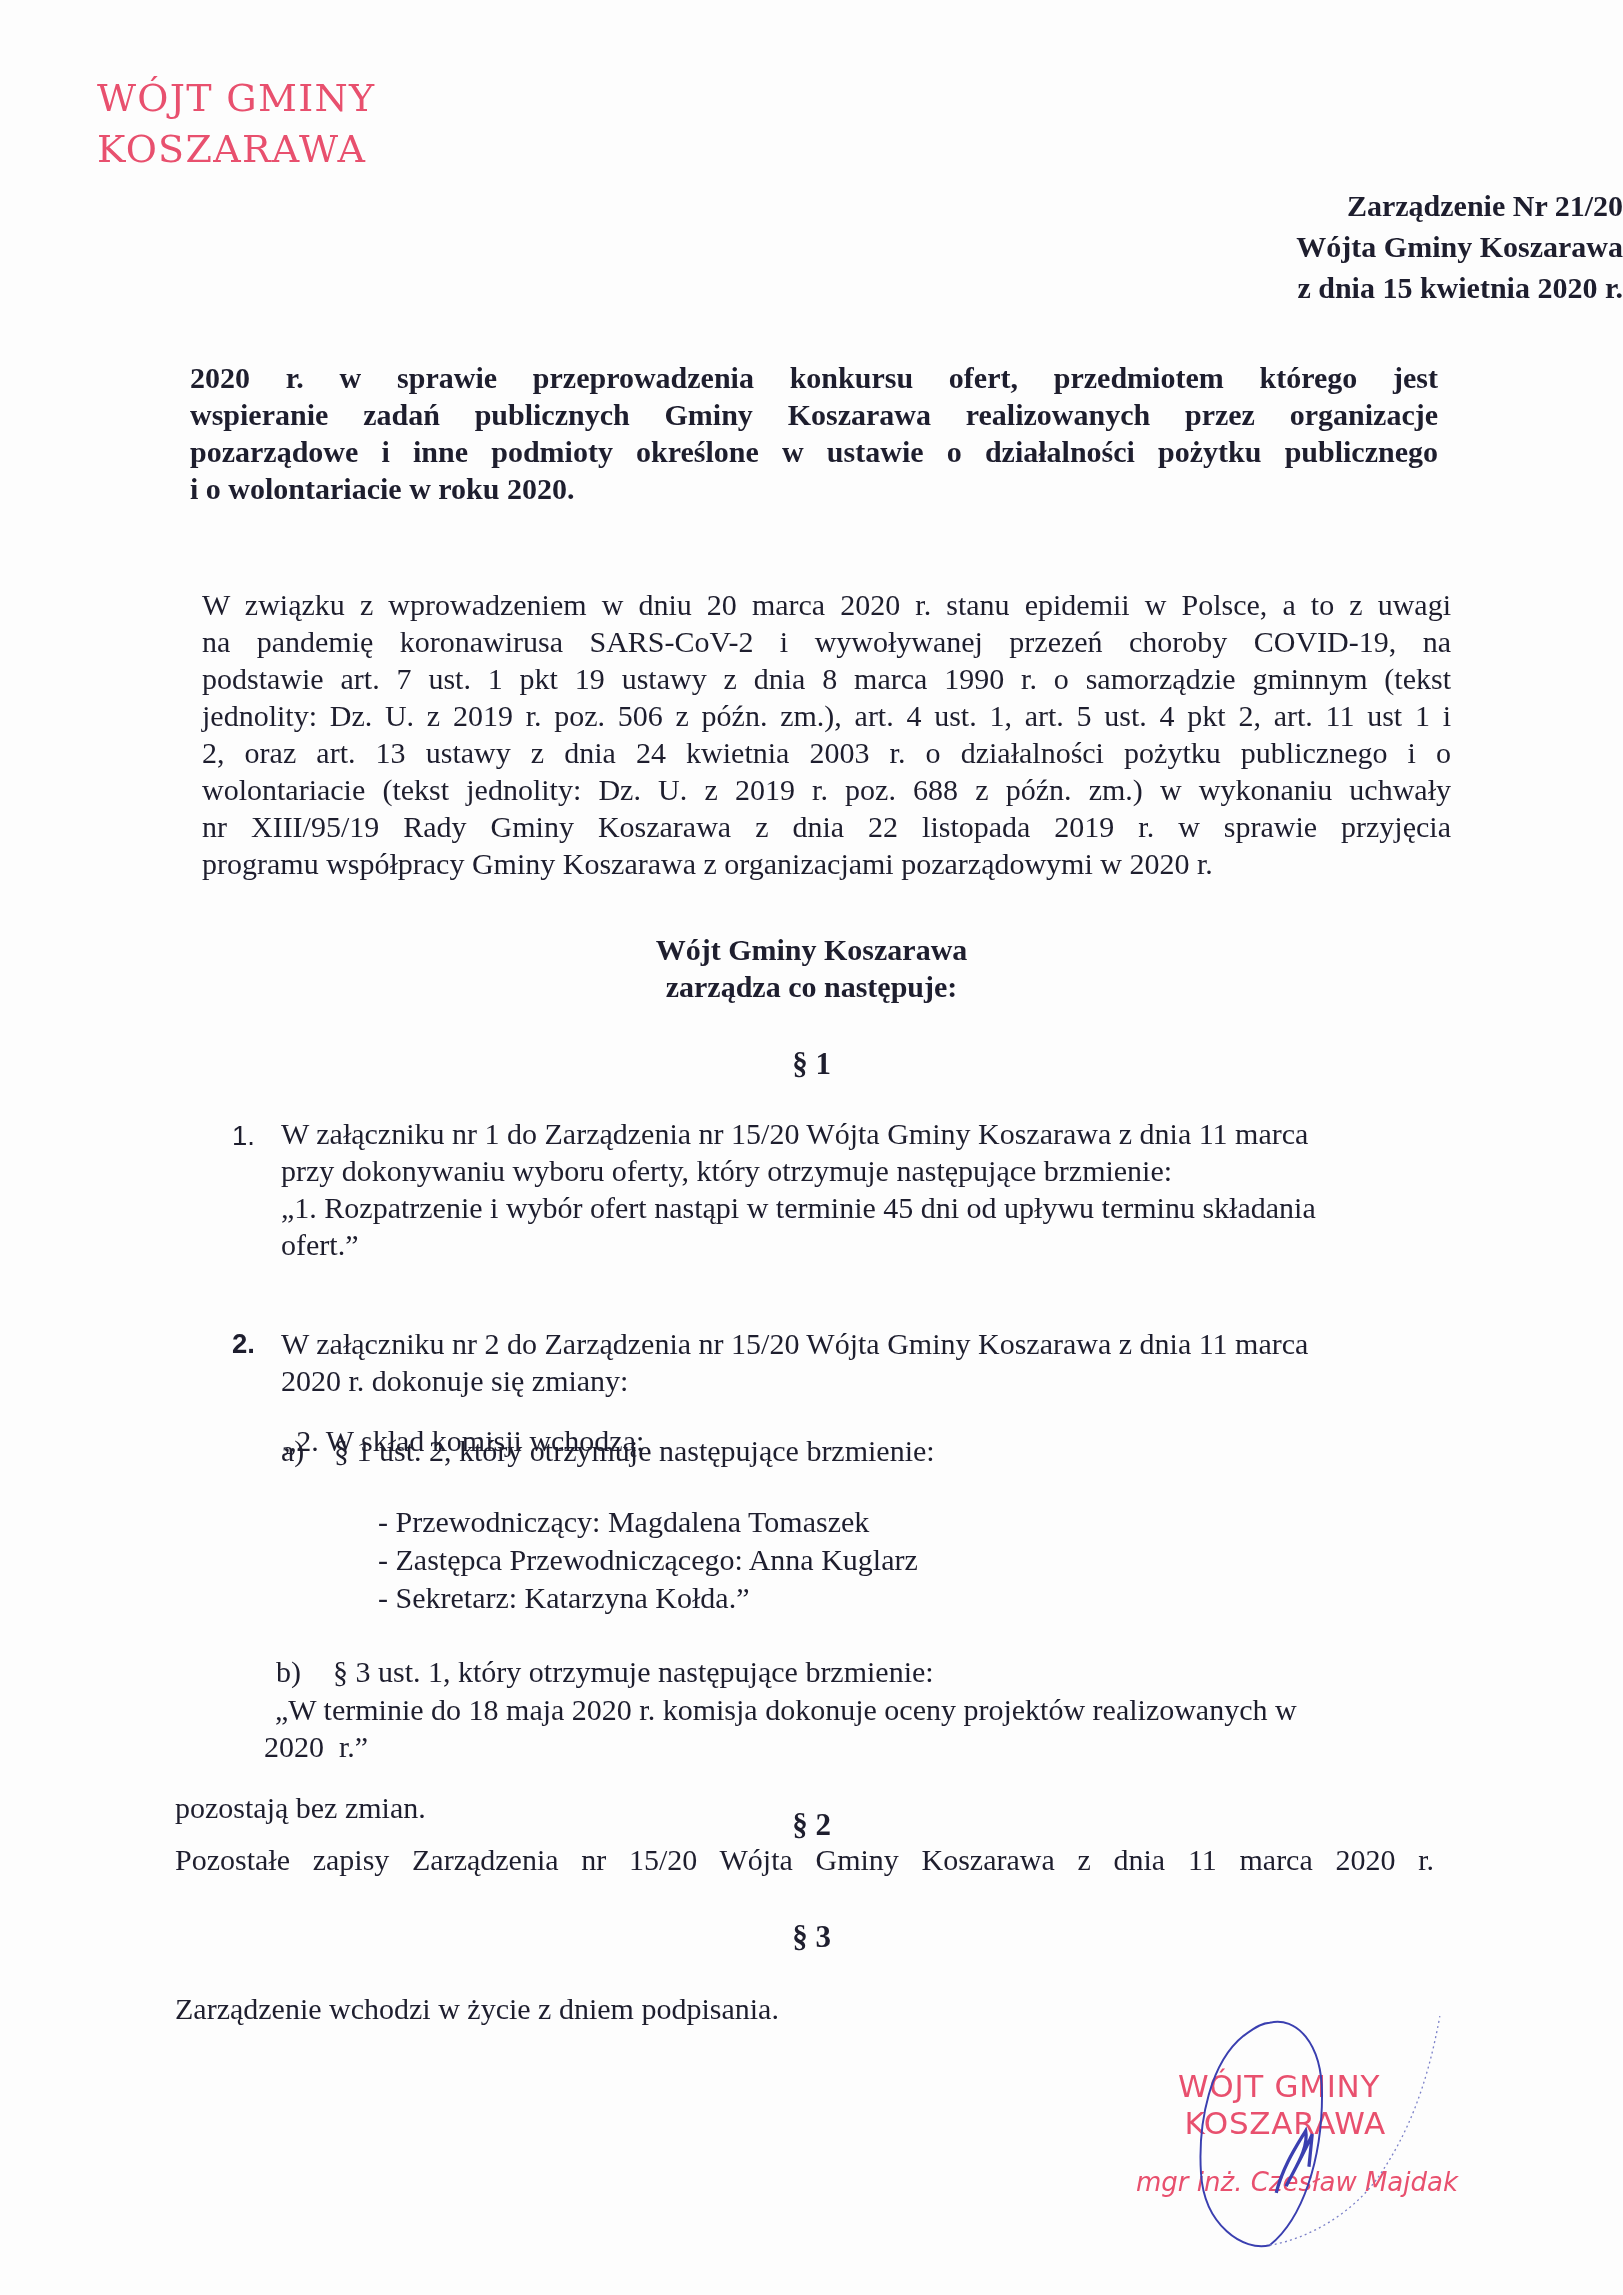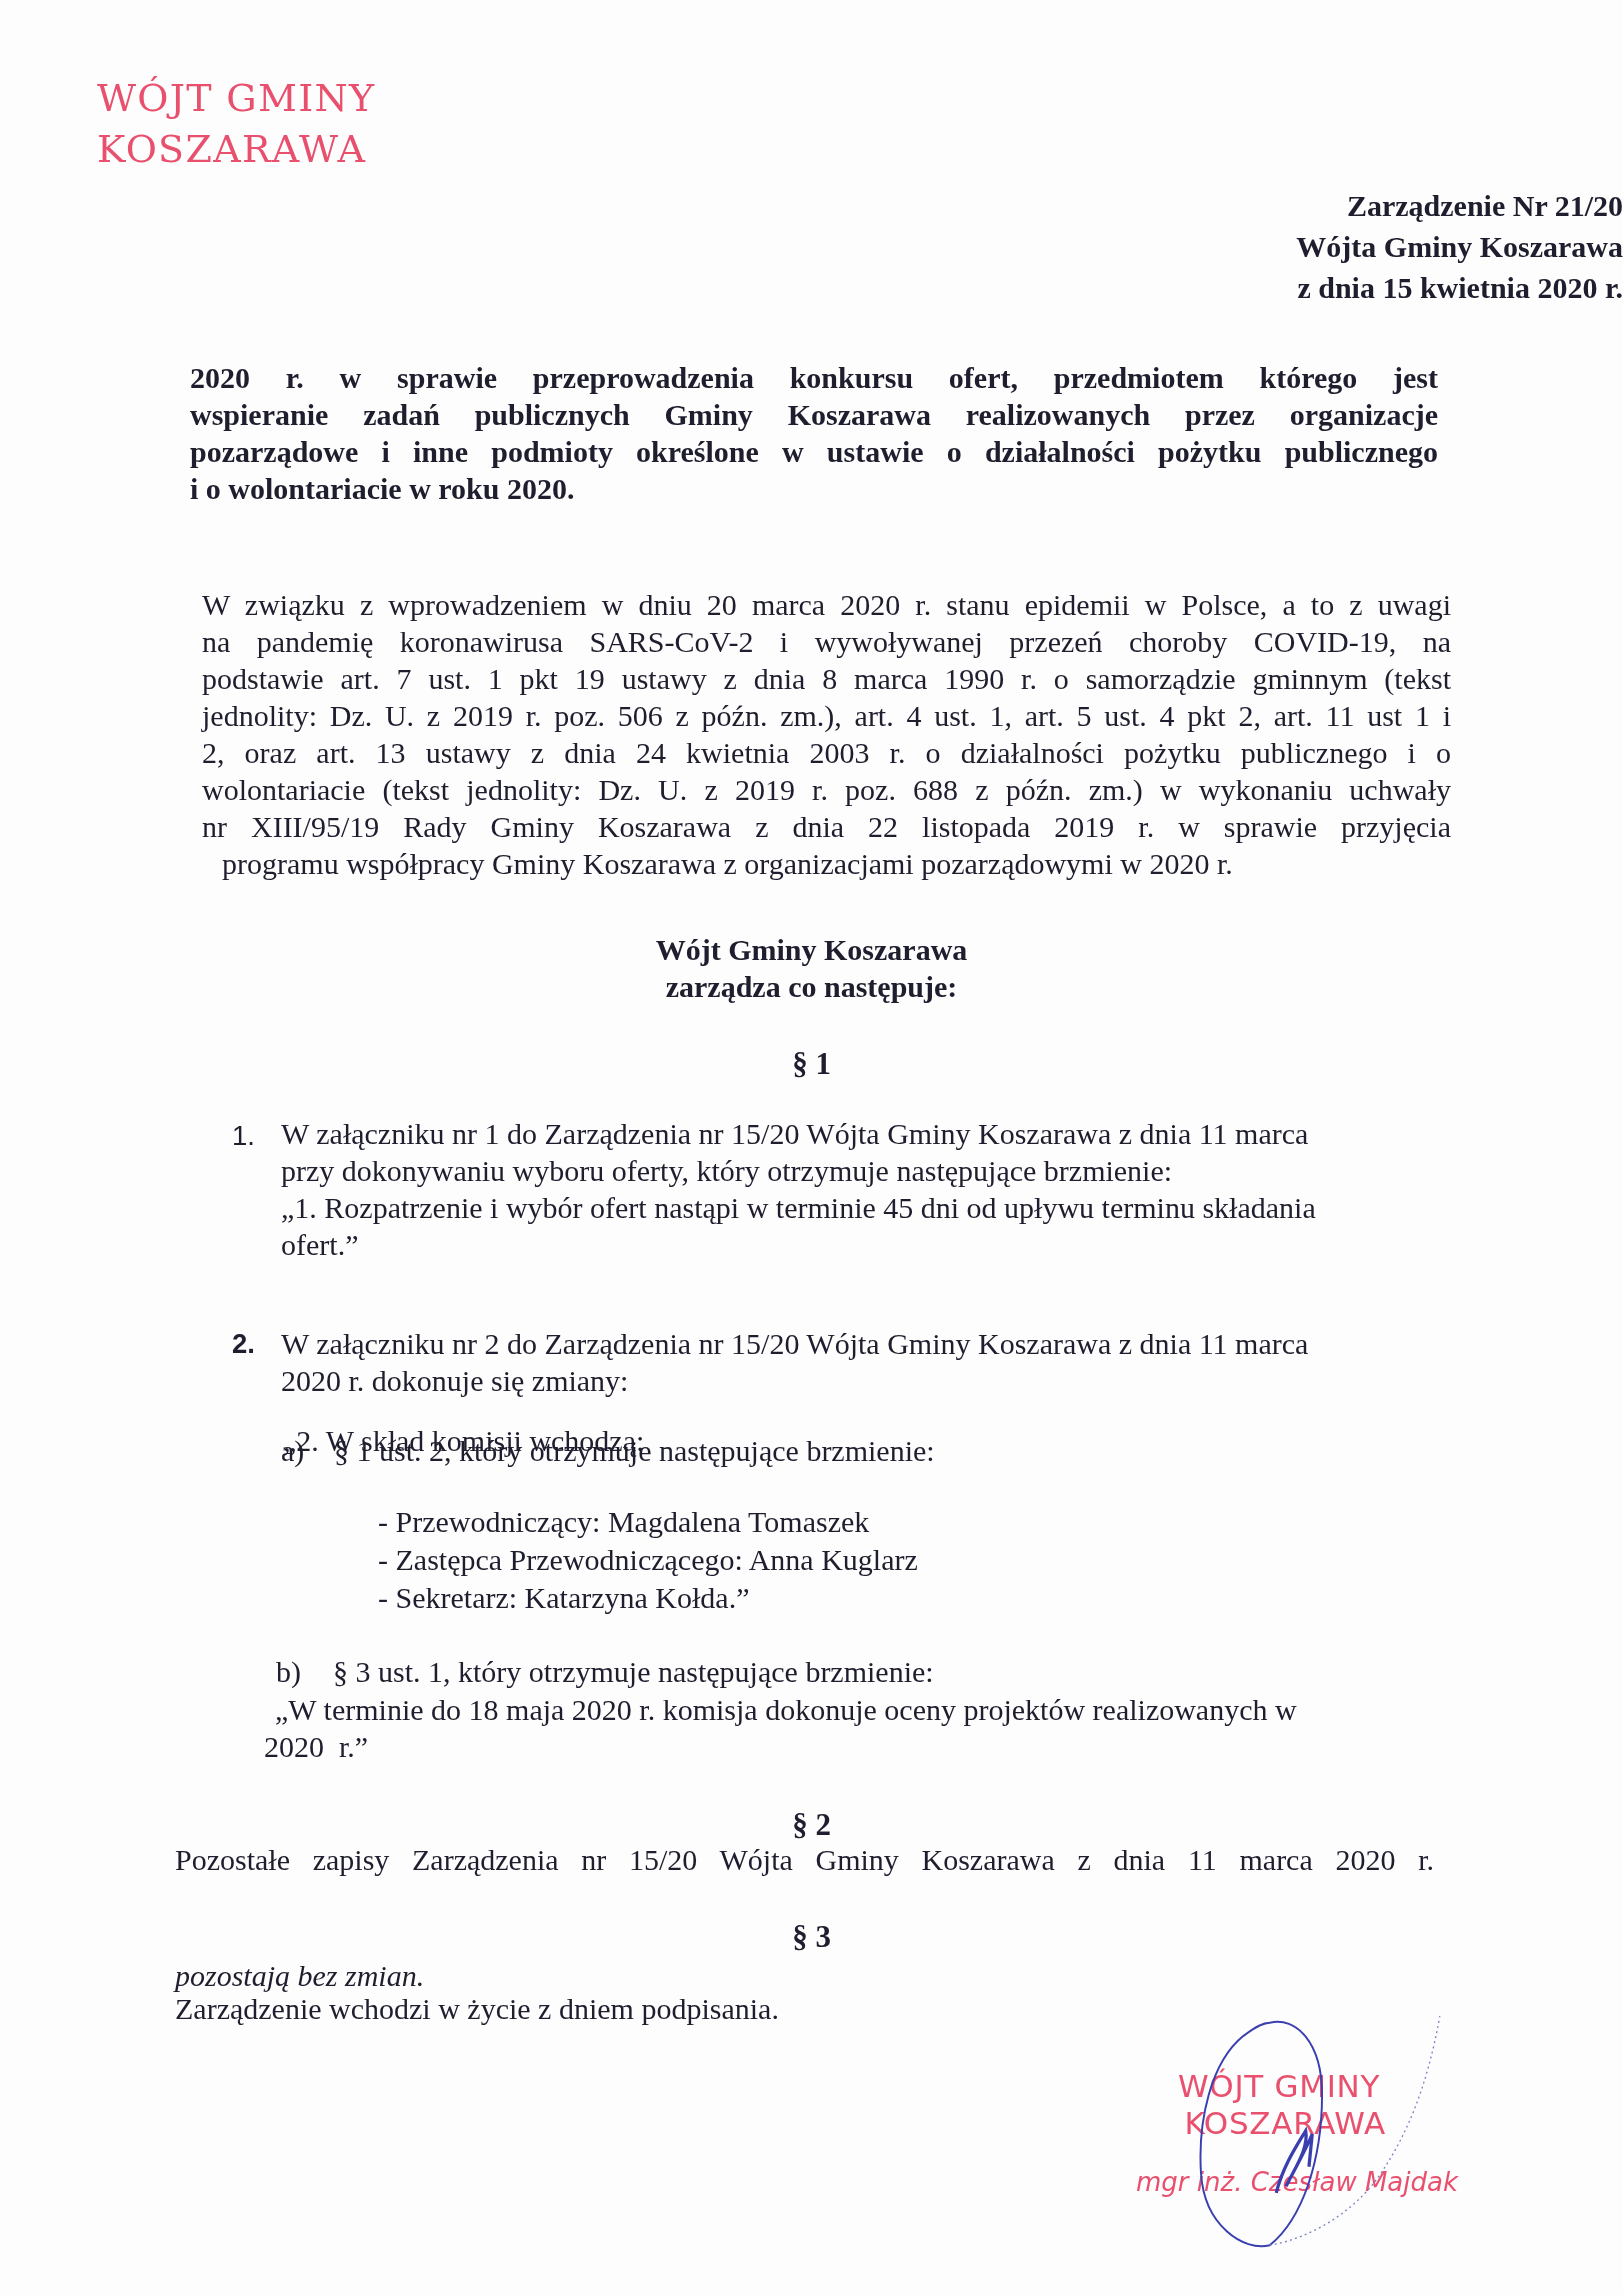--- a/index.html
+++ b/index.html
@@ -21,21 +21,21 @@
     left: 190px; width: 1248px; top: 359px;
     font-weight: bold; font-size: 30px; line-height: 37px; text-align: justify;
   }
   .subject .line { display: block; text-align-last: justify; }
   .subject .line.last { text-align-last: left; }
   .preamble {
     left: 202px; width: 1249px; top: 586px;
     font-size: 30px; line-height: 37px;
   }
   .preamble .line { display: block; text-align-last: justify; white-space: nowrap; }
-  .preamble .line.last { text-align-last: left; margin-left: 20px; }
+  .preamble .line.last { text-align-last: left; }
   .center-bold {
     left: 0; width: 1623px; text-align: center; font-weight: bold; font-size: 30px; line-height: 37px;
   }
   .para-mark { left: 0; width: 1623px; text-align: center; font-weight: bold; font-size: 31px; }
   .body-text { font-size: 30px; line-height: 37px; white-space: nowrap; }
   .num { font-family: "Liberation Sans", "DejaVu Sans", sans-serif; font-size: 27.5px; }
   .sig-stamp {
     color: #e8506e; font-family: "DejaVu Sans", "Liberation Sans", sans-serif;
   }
   .sig-name { font-style: italic; }
@@ -103,21 +103,21 @@
   <div>- Sekretarz: Katarzyna Kołda.”</div>
 </div>
 
 <div class="abs body-text" style="left:276px; top:1653px;">b)</div>
 <div class="abs body-text" style="left:333px; top:1653px;">§ 3 ust. 1, który otrzymuje następujące brzmienie:</div>
 <div class="abs body-text" style="left:275px; top:1691px;">„W terminie do 18 maja 2020 r. komisja dokonuje oceny projektów realizowanych w</div>
 <div class="abs body-text" style="left:264px; top:1728px; white-space:pre;">2020  r.”</div>
 
 <div class="abs para-mark" style="top:1807px;">§ 2</div>
 <div class="abs body-text" style="left:175px; top:1841px; width:1259px; text-align-last:justify; text-align:justify;">Pozostałe zapisy Zarządzenia nr 15/20 Wójta Gminy Koszarawa z dnia 11 marca 2020 r.</div>
-<div class="abs body-text" style="left:175px; top:1957px;font-style:italic;">pozostają bez zmian.</div>
+<div class="abs body-text" style="left:175px; top:1789px;">pozostają bez zmian.</div>
 
 <div class="abs para-mark" style="top:1919px;">§ 3</div>
 <div class="abs body-text" style="left:175px; top:1990px;">Zarządzenie wchodzi w życie z dniem podpisania.</div>
 
 <div class="abs sig-stamp" style="left:1178px; top:2068px; font-size:31px; line-height:37px; letter-spacing:0.7px;">
   <div>WÓJT GMINY</div>
   <div style="padding-left:6.5px;">KOSZARAWA</div>
 </div>
 <div class="abs sig-stamp sig-name" style="left:1136px; top:2167px; font-size:26px;">mgr inż. Czesław Majdak</div>
 

